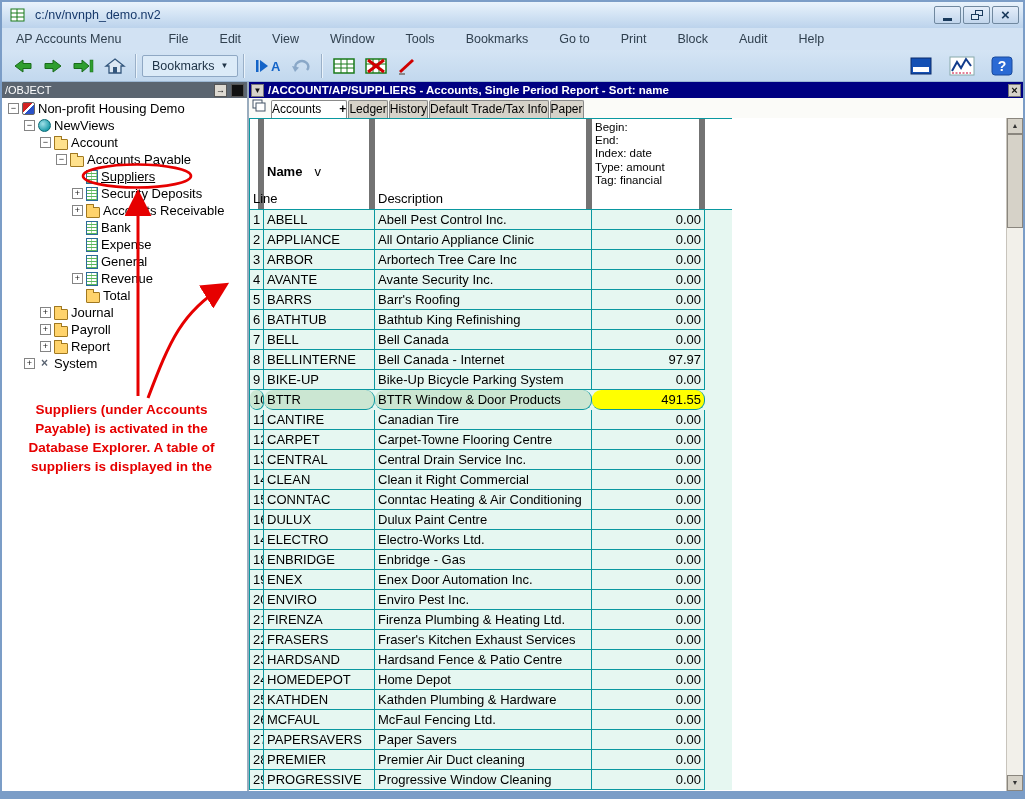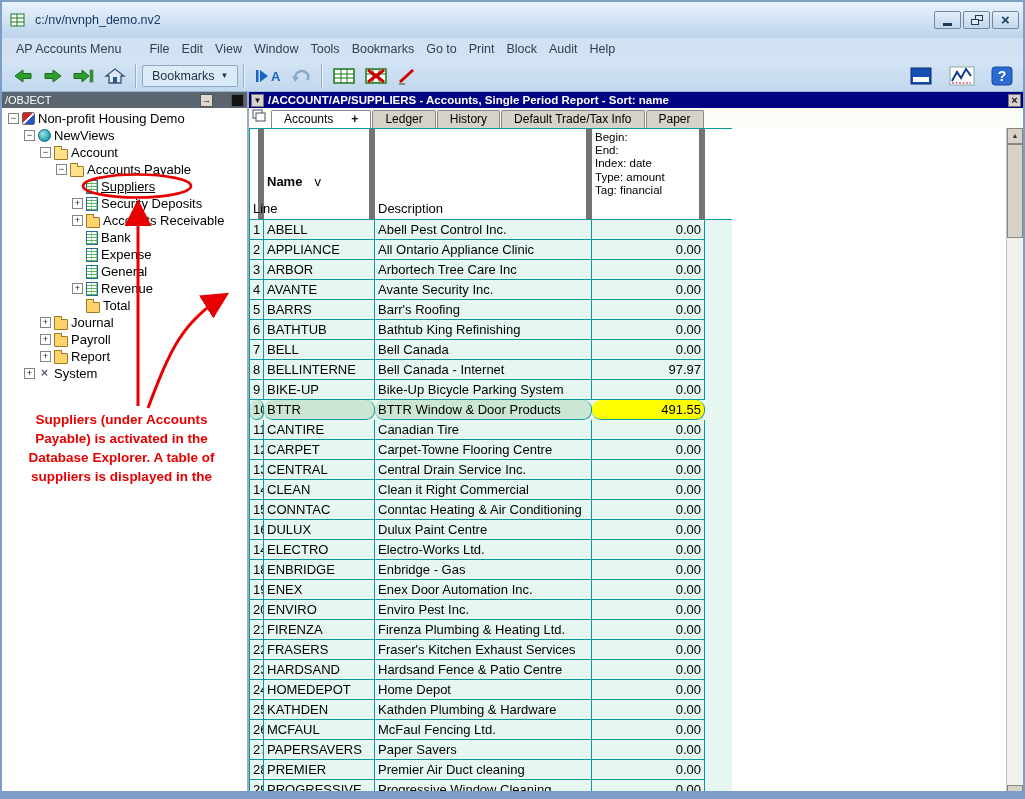--- a/index.html
+++ b/index.html
@@ -1,47 +1,47 @@
 <!DOCTYPE html>
 <html><head>
 <meta charset="utf-8">
 <style>
   html,body{margin:0;padding:0;background:#9ab0c8;font-family:"Liberation Sans",sans-serif;}
   *{box-sizing:border-box;}
   .window{position:relative;width:1025px;height:799px;background:#fff;
     border-left:2px solid #7b9dc7;border-right:2px solid #7b9dc7;
     border-top:2px solid #7b9dc7;border-bottom:8px solid #7b9dc7;overflow:hidden;}
   
-  .titlebar{height:36px;display:flex;align-items:center;gap:5px;padding:0 4px;
+  .titlebar{height:26px;display:flex;align-items:center;gap:5px;padding:0 4px;
     background:linear-gradient(#e9f3fc,#bcd3ec);}
   .title-text{font-size:12.5px;color:#17396b;flex:1;white-space:nowrap;}
   .win-controls{display:flex;gap:2px;}
   .wbtn{width:27px;height:18px;border:1px solid #70889f;border-radius:2px;
     background:linear-gradient(#e4eefa,#c2d6ec);display:flex;align-items:center;justify-content:center;position:relative;}
   .g-min{width:9px;height:3px;background:#1a3a5c;margin-top:9px;}
   .g-rest{position:relative;width:12px;height:10px;}
   .g-rest .r1{position:absolute;top:0;right:0;width:8px;height:6px;border:1px solid #1a3a5c;}
   .g-rest .r2{position:absolute;bottom:0;left:0;width:8px;height:6px;border:1px solid #1a3a5c;background:#dcebf8;}
   .g-close{font-size:15px;font-weight:bold;color:#1a3a5c;line-height:14px;}
   
-  .menubar{height:22px;background:#d2e2f3;display:flex;align-items:center;padding:0 8px;}
+  .menubar{height:22px;background:#d2e2f3;display:flex;align-items:center;padding:0 8px;gap:19px;}
   .menu-item{font-size:12.5px;color:#30404f;padding:2px 6px;white-space:nowrap;}
   .menu-item:first-child{margin-right:16px;}
   
   .toolbar{height:32px;background:linear-gradient(#d4e4f4,#c2d8ee);display:flex;align-items:center;padding:0 6px;border-bottom:1px solid #9db8d4;}
   .tbtn{display:flex;align-items:center;justify-content:center;padding:2px 4px;}
   .tsep{width:0;height:24px;border-left:1px solid #9ab0c8;border-right:1px solid #eaf3fb;margin:0 5px;}
   .bkm{display:flex;align-items:center;gap:6px;background:#dcebf8;border:1px solid #8fa8c4;border-radius:2px;
     padding:3px 9px;font-size:12.5px;color:#203548;font-family:"Liberation Sans",sans-serif;}
   .bkm .caret{font-size:8px;color:#203548;}
   .tb-right{margin-left:auto;display:flex;align-items:center;gap:8px;}
   
   .main{display:flex;height:709px;background:#fff;}
   .left-panel{width:247px;flex:none;border-right:2px solid #9aacbe;display:flex;flex-direction:column;}
-  .panel-header{height:16px;background:#5b6570;color:#fff;font-size:11px;display:flex;align-items:center;padding:0 3px;gap:18px;}
+  .panel-header{height:16px;background:#5b6570;color:#fff;font-size:11px;display:flex;align-items:center;padding:0 3px;gap:4px;}
   .ph-title{flex:1;}
   .ph-btn{width:13px;height:13px;background:#dedad2;border:1px solid #555;font-size:9px;line-height:11px;text-align:center;color:#111;}
   .ph-btn.dark{background:#111;}
   .tree-area{position:relative;flex:1;background:#fff;overflow:hidden;padding-top:2px;}
   .tree-row{height:17px;display:flex;align-items:center;gap:3px;white-space:nowrap;}
   .expander{width:11px;height:11px;flex:none;border:1px solid #848484;background:#fff;font-size:9px;line-height:8px;text-align:center;color:#222;}
   .ticon{flex:none;display:inline-block;}
   .i-doc{width:12px;height:14px;background:#fff;border:1px solid #2a6a9a;
     background-image:repeating-linear-gradient(180deg,transparent 0 2px,#5cb85c 2px 3px),repeating-linear-gradient(90deg,transparent 0 4px,#9ad49a 4px 5px);}
   .i-folder,.i-folder-open{width:14px;height:11px;background:#ffd36b;border:1px solid #a07820;border-radius:1px;position:relative;margin-top:3px;}
@@ -55,21 +55,21 @@
   .annotation{position:absolute;left:2px;right:8px;top:302px;text-align:center;color:#e60000;font-weight:bold;font-size:13.5px;line-height:19px;}
   .red-overlay{position:absolute;inset:0;pointer-events:none;}
   
   .right-panel{flex:1;display:flex;flex-direction:column;min-width:0;}
   .report-header{height:16px;background:#000082;display:flex;align-items:center;gap:4px;padding:0 2px;}
   .hdr-btn{width:13px;height:13px;background:#d6d2ca;border:1px solid #777;font-size:8px;line-height:11px;text-align:center;color:#111;flex:none;}
   .hdr-btn.close{font-size:11px;font-weight:bold;line-height:10px;}
   .report-title{flex:1;color:#fff;font-size:11.5px;font-weight:bold;white-space:nowrap;overflow:hidden;}
   .tab-strip{height:20px;background:#fbfbf8;display:flex;align-items:flex-end;padding-left:3px;}
   .tab-strip-icon{margin:0 5px 2px 0;}
-  .tab{border:1px solid #8a8a8a;border-bottom:none;background:#d6d2c9;padding:1px 12px 2px;font-size:12px;margin-right:1px;border-radius:2px 2px 0 0;display:flex;align-items:center;white-space:nowrap;}
+  .tab{border:1px solid #8a8a8a;border-bottom:none;background:#d6d2c9;padding:1px 0 2px;font-size:12px;margin-right:1px;border-radius:2px 2px 0 0;display:flex;align-items:center;white-space:nowrap;}
   .tab.sel{background:#fff;}
   .tab .plus{margin-left:18px;font-weight:bold;}
   .content{position:relative;flex:1;background:#fff;overflow:hidden;}
   
   .nv-table{position:absolute;left:0;top:0;border-top:1px solid #0a98a0;border-left:1px solid #0a98a0;width:483px;}
   .t-header{display:flex;height:91px;border-bottom:1px solid #0a98a0;background:#fff;}
   .th{border-right:6px solid #737373;display:flex;flex-direction:column;justify-content:flex-end;padding:0 0 3px 3px;font-size:13px;}
   .th.c-name{padding-bottom:30px;}
   .th .b{font-weight:bold;}
   .th .sort{margin-left:12px;}

